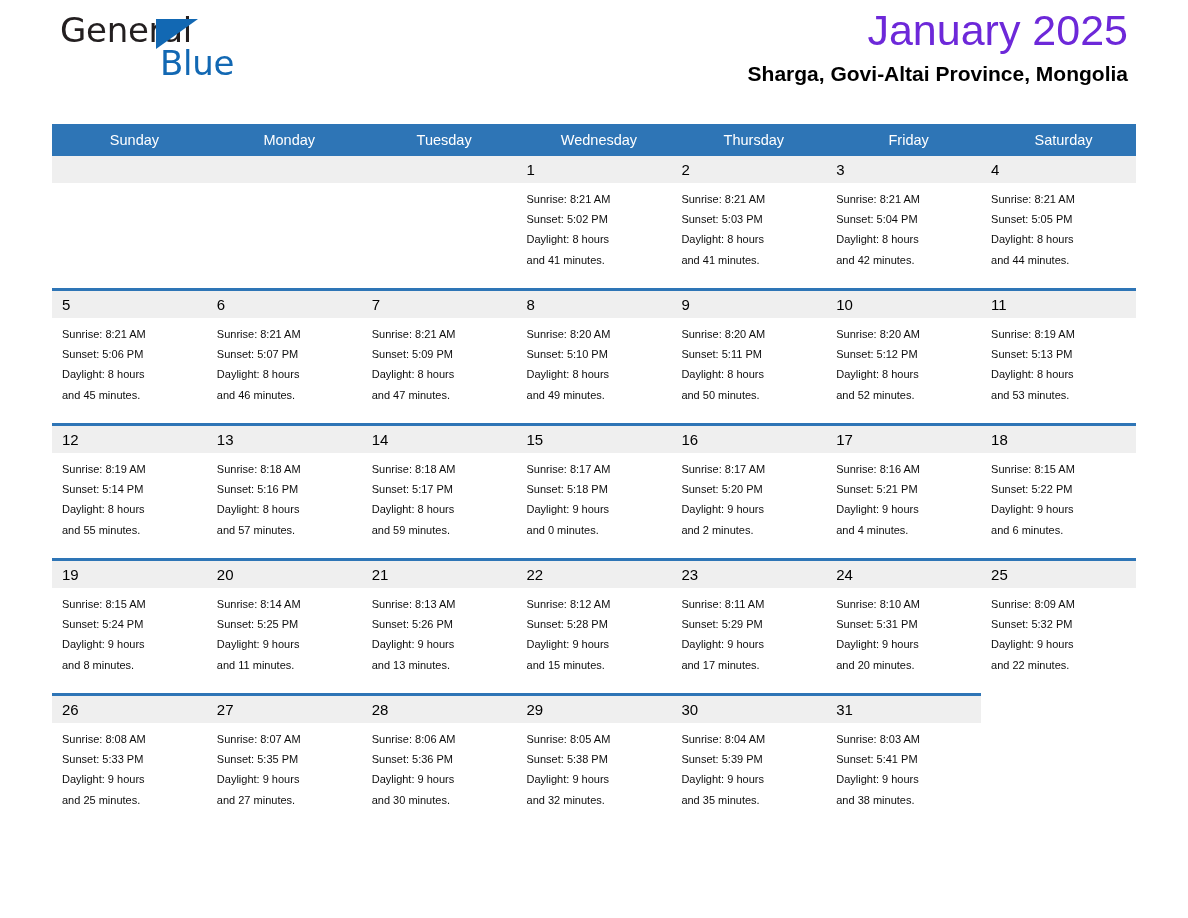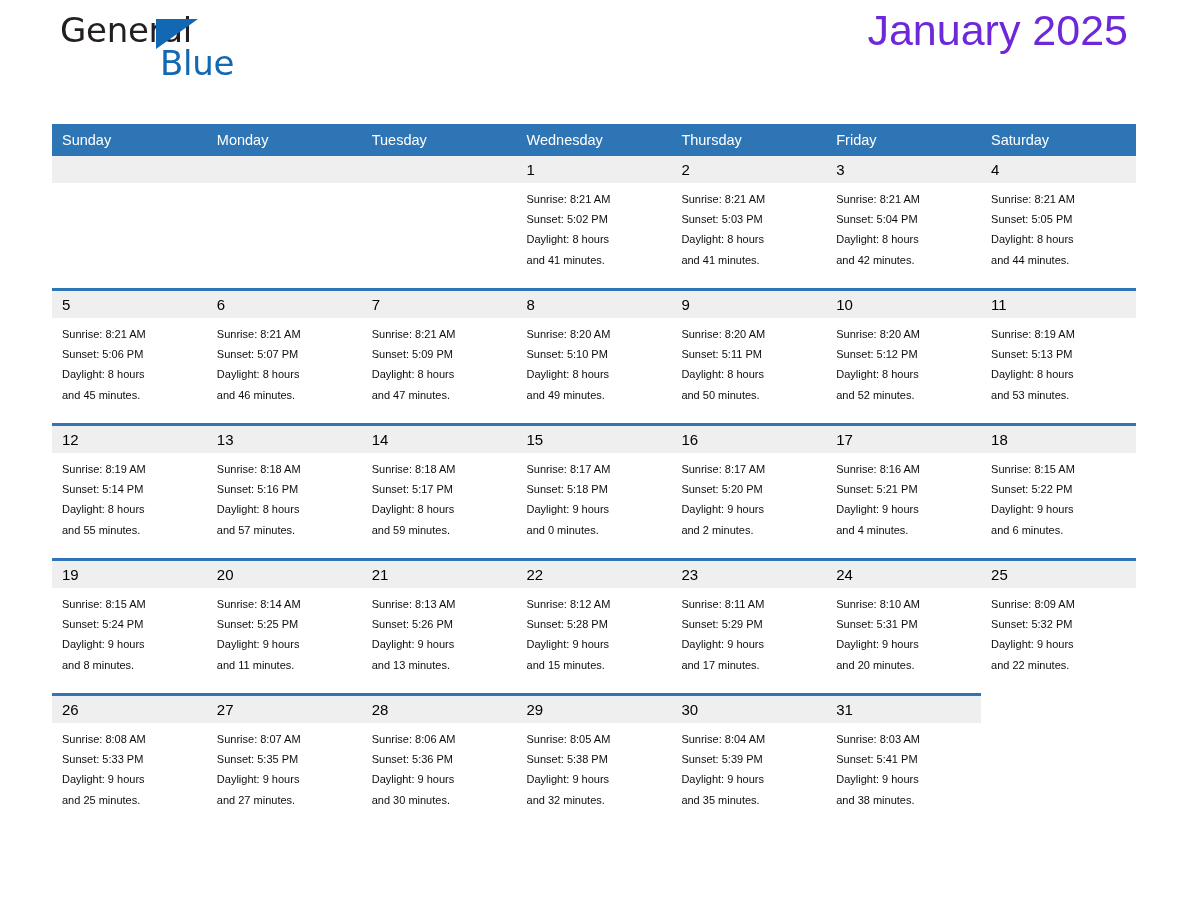--- a/index.html
+++ b/index.html
@@ -85,21 +85,21 @@
   table.cal {
     border-collapse: collapse;
     table-layout: fixed;
     width: 1084px;
   }
   table.cal th {
     background: #2e75b6;
     color: #ffffff;
     font-size: 14.5px;
     font-weight: normal;
-    text-align: left;
+    text-align: center;
     padding: 7px 0 8px 10px;
     height: 17px;
     border: none;
   }
   td.daycell {
     width: 154.85px;
     vertical-align: top;
     padding: 0;
     border: none;
     background: #ffffff;
@@ -150,20 +150,21 @@
 
 <div class="page">
 
   <div class="header">
     <div class="logo">
       <span class="logo-general">General</span>
       <span class="logo-tri"></span>
       <span class="logo-blue">Blue</span>
     </div>
     <div class="title">January 2025</div>
+    <div class="subtitle">Sharga, Govi-Altai Province, Mongolia</div>
   </div>
 
   <table class="cal">
     <thead>
       <tr>
         <th>Sunday</th>
         <th>Monday</th>
         <th>Tuesday</th>
         <th>Wednesday</th>
         <th>Thursday</th>

